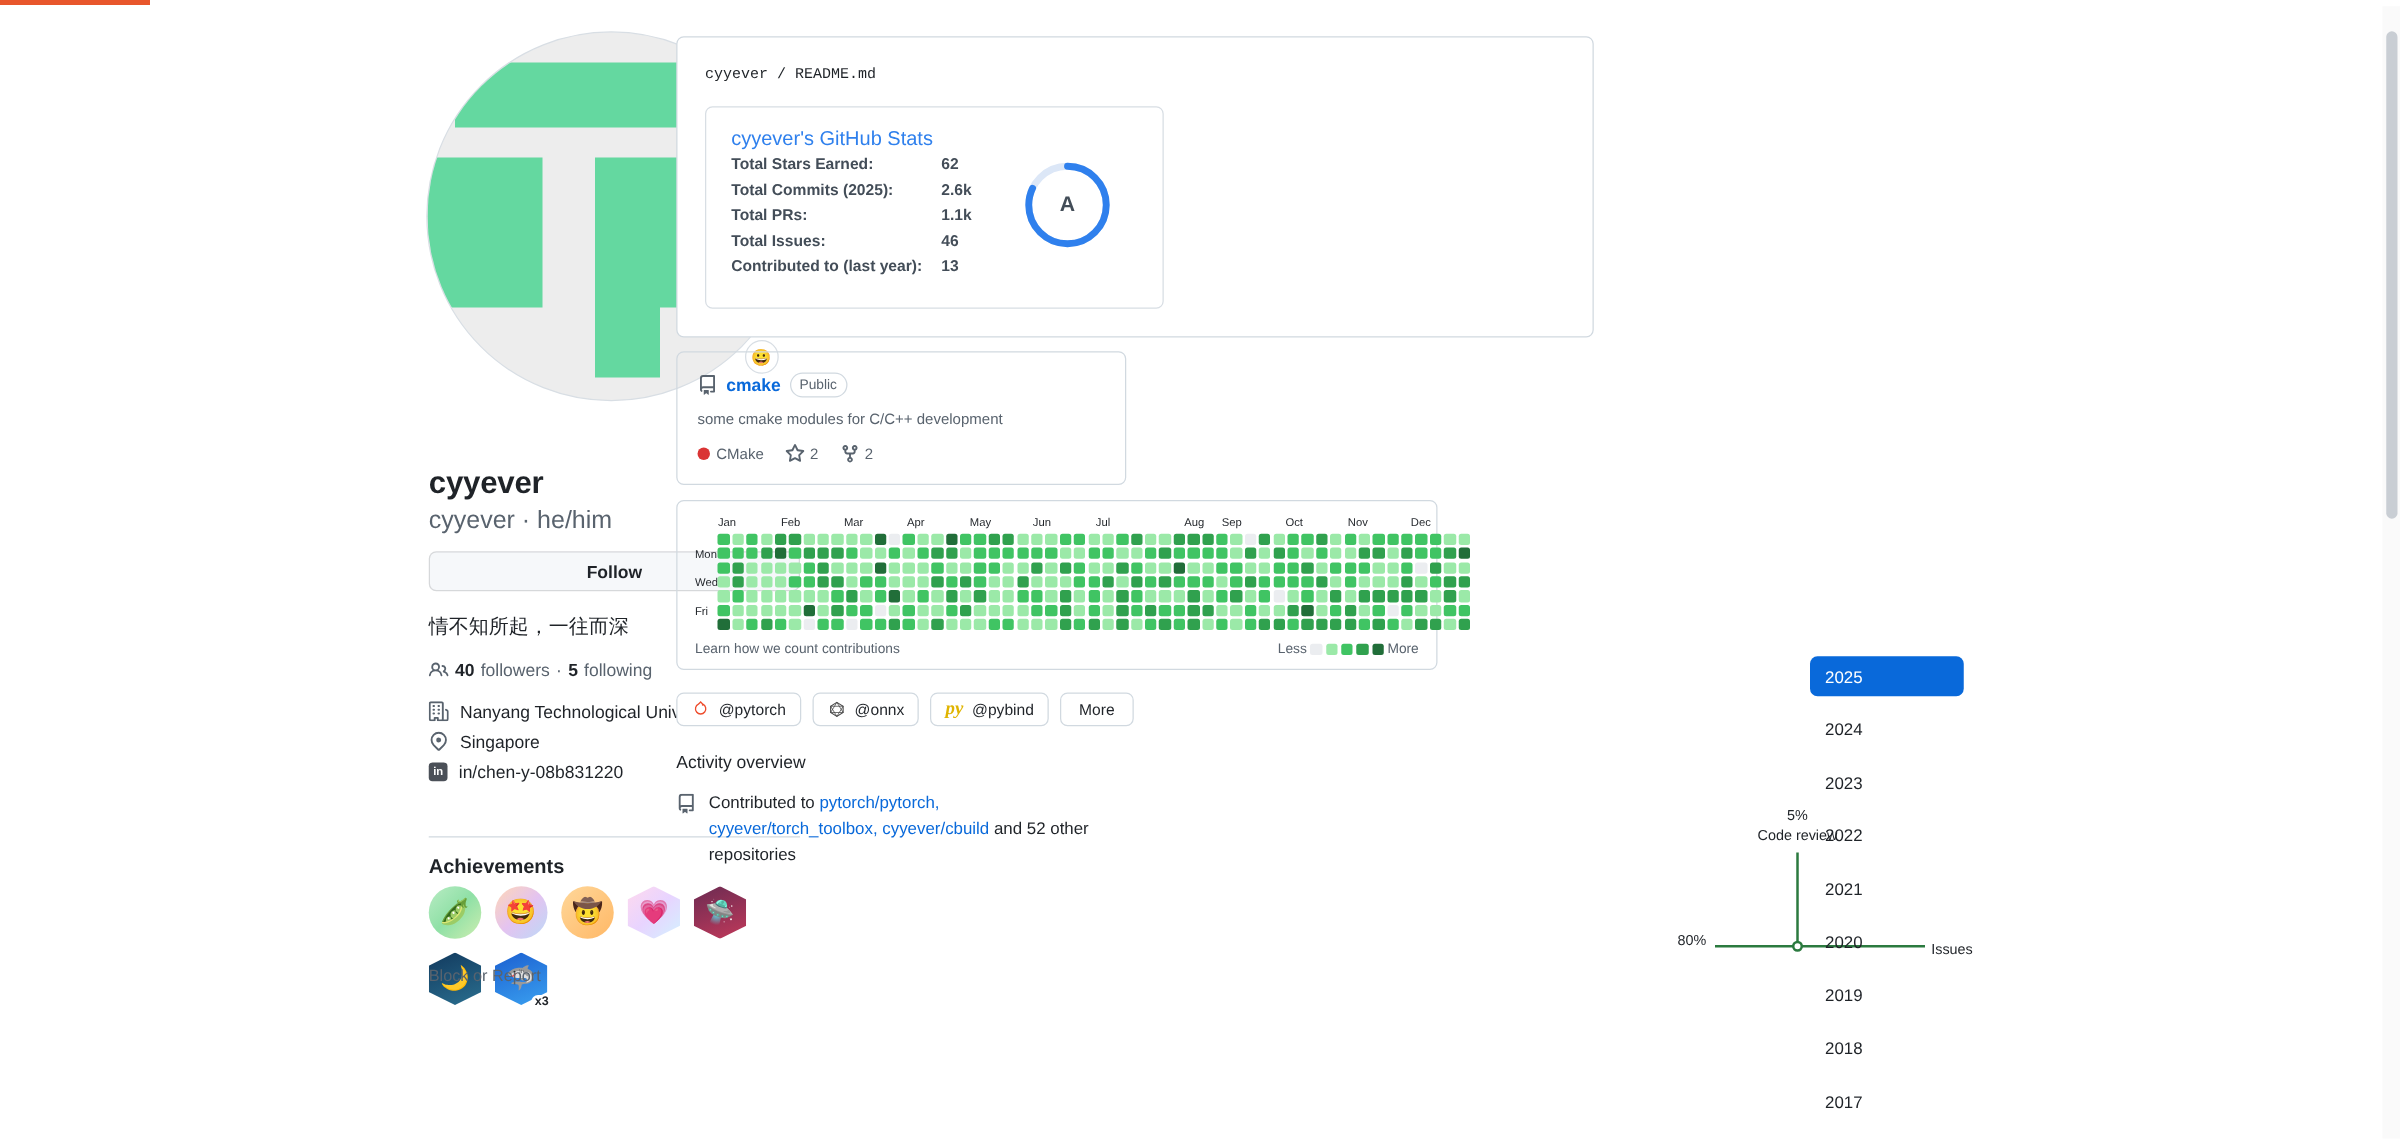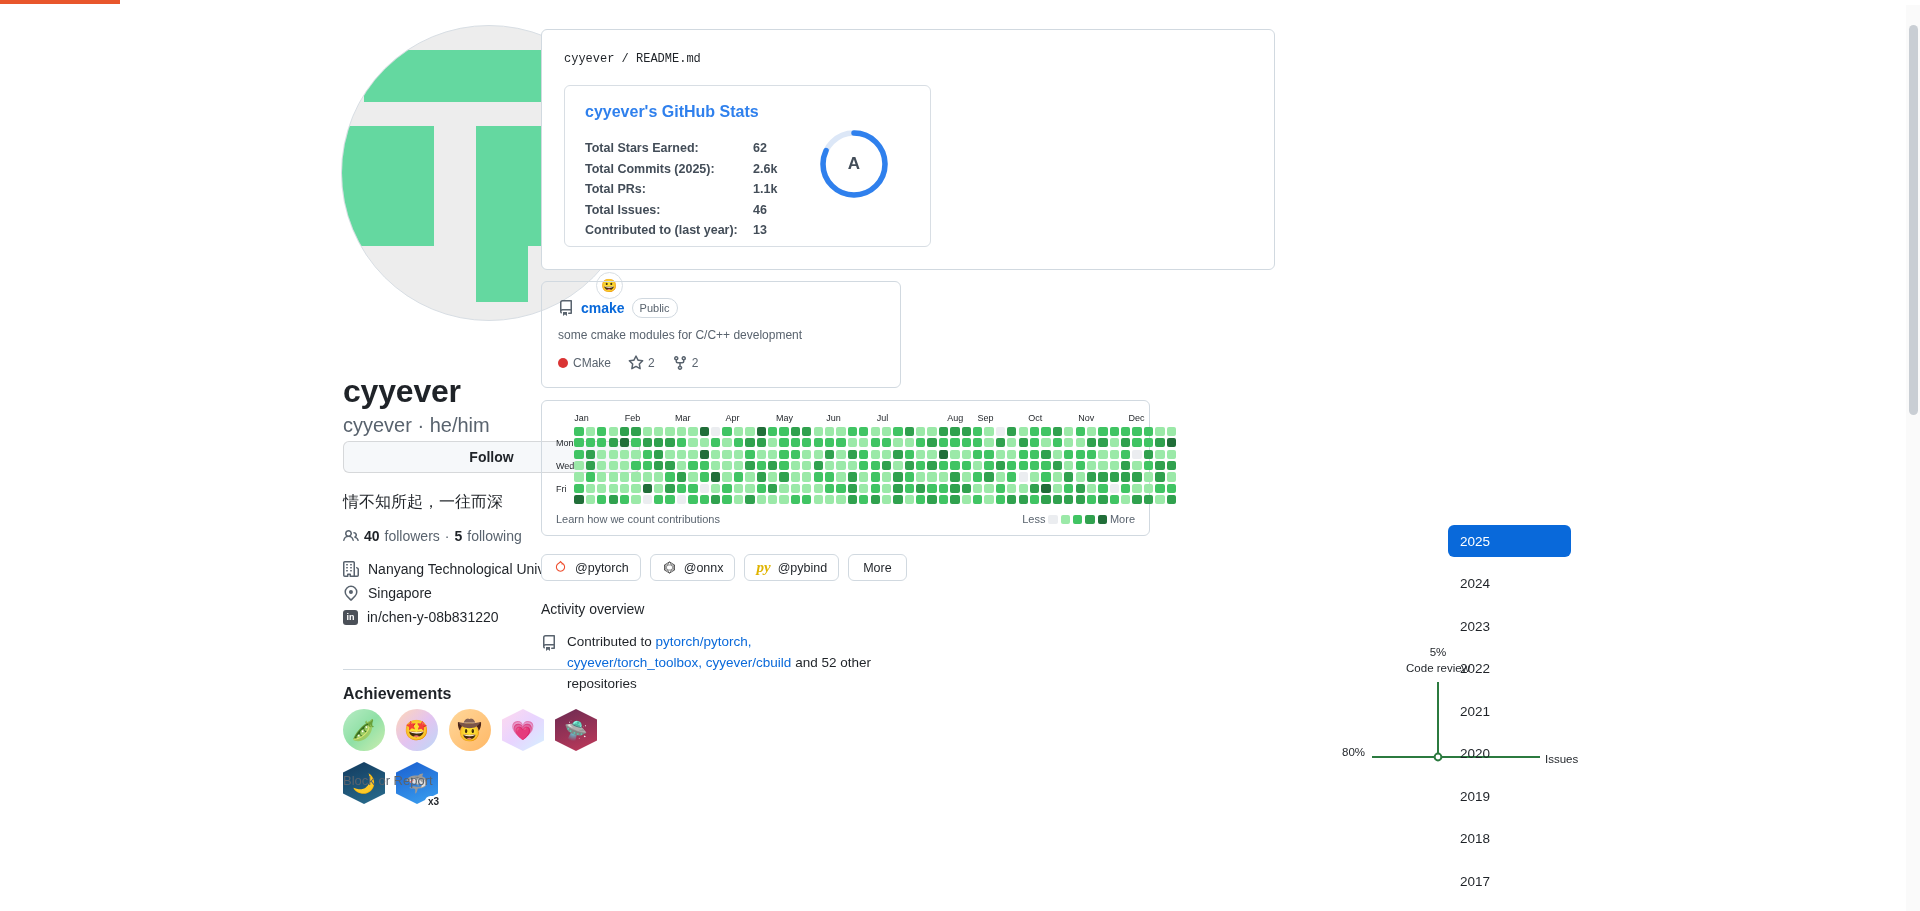--- a/index.html
+++ b/index.html
@@ -34,21 +34,21 @@
   .av-shape { position:absolute; background:#64d8a0; }
   .status-emoji {
     position:absolute; right:14px; bottom:22px;
     width:27px; height:27px; border-radius:50%;
     background:#fff; border:1px solid #d8dee4;
     display:flex; align-items:center; justify-content:center;
     font-size:13px; line-height:1;
   }
 
   .name-block { position:absolute; left:0; top:346px; width:297px; }
-  .full-name { font-size:32px; font-weight:600; line-height:1.25; letter-spacing:-.2px; }
+  .full-name { font-size:25px; font-weight:600; line-height:1.25; letter-spacing:-.2px; }
   .login-line { font-size:20px; color:#59636e; font-weight:400; line-height:1.3; margin-top:1px; }
 
   .follow-btn {
     position:absolute; left:0; top:416px; width:297px; height:32px;
     background:#f6f8fa; border:1px solid rgba(31,35,40,.15); border-radius:6px;
     font-size:14px; font-weight:600; color:#1f2328;
     display:flex; align-items:center; justify-content:center; cursor:pointer;
     font-family:"Liberation Sans", sans-serif;
   }
 
@@ -94,21 +94,21 @@
   .badge-x { position:absolute; right:-4px; bottom:-3px; background:#fff; border-radius:8px; padding:0 3px; font-size:10px; font-weight:600; color:#1f2328; }
 
   .block-report { position:absolute; left:0; top:710px; font-size:13px; color:#59636e; }
 
   
   #main { position:absolute; left:541px; top:24px; width:734px; }
 
   .readme-card { width:734px; border:1px solid #d1d9e0; border-radius:6px; background:#fff; padding:22px; }
   .readme-path { font-family:"Liberation Mono", monospace; font-size:12px; color:#1f2328; margin-bottom:19px; }
   .stats-card { width:367px; border:1px solid #d8dee4; border-radius:6px; padding:17px 20px 20px 20px; position:relative; height:162px; }
-  .stats-title { font-size:16px; font-weight:700; color:#2f80ed; margin-bottom:17px; }
+  .stats-title { font-size:16px; font-weight:400; color:#2f80ed; margin-bottom:0; }
   .stat-line { display:flex; font-size:12.5px; font-weight:700; color:#434d58; height:20.5px; align-items:center; }
   .stat-label { width:168px; }
   .stat-val { color:#434d58; }
   .rank-ring { position:absolute; right:40px; top:42px; width:72px; height:72px; }
   .rank-letter { position:absolute; left:0; top:0; width:72px; height:72px; display:flex; align-items:center; justify-content:center; font-size:17px; font-weight:700; color:#434d58; }
 
   .section-h { font-size:16px; font-weight:400; color:#1f2328; }
 
   #pinned-title { margin-top:21px; }
   .pin-card { margin-top:11px; width:360px; border:1px solid #d1d9e0; border-radius:6px; padding:16px; }

